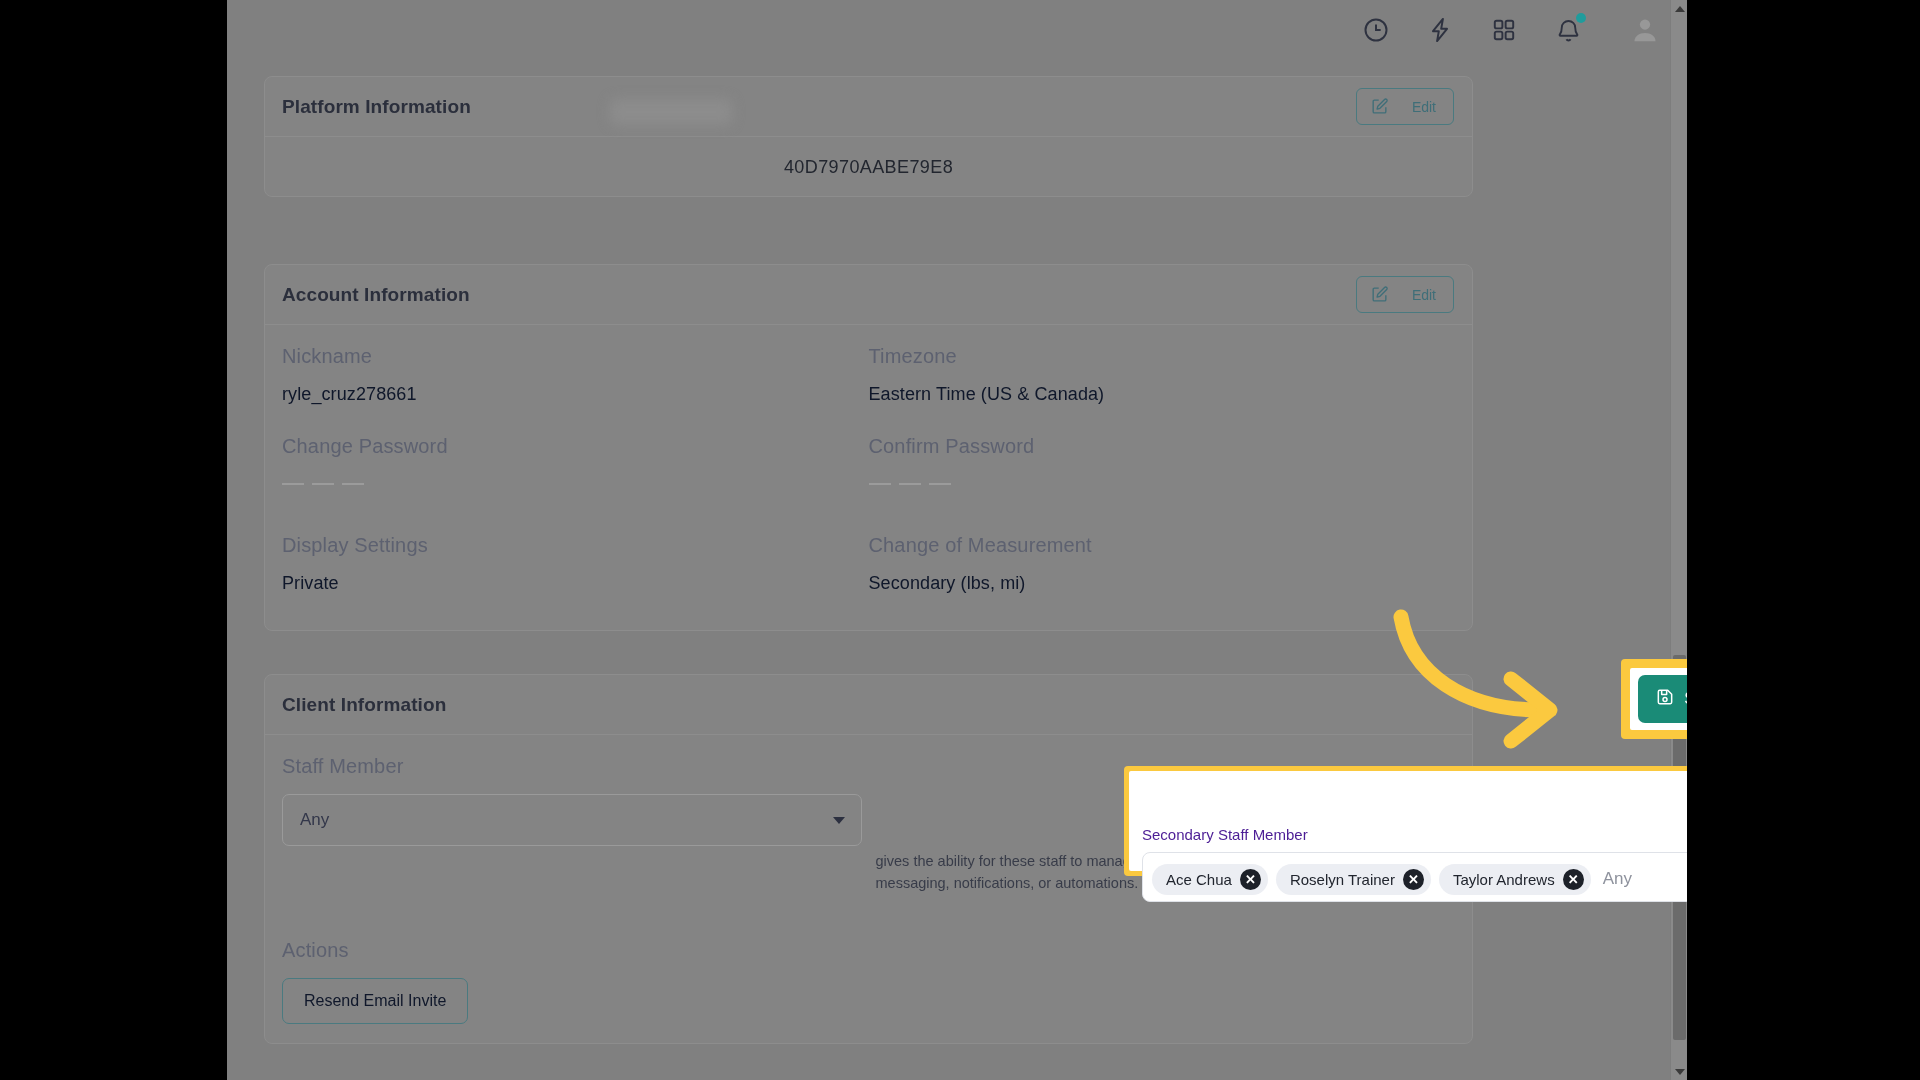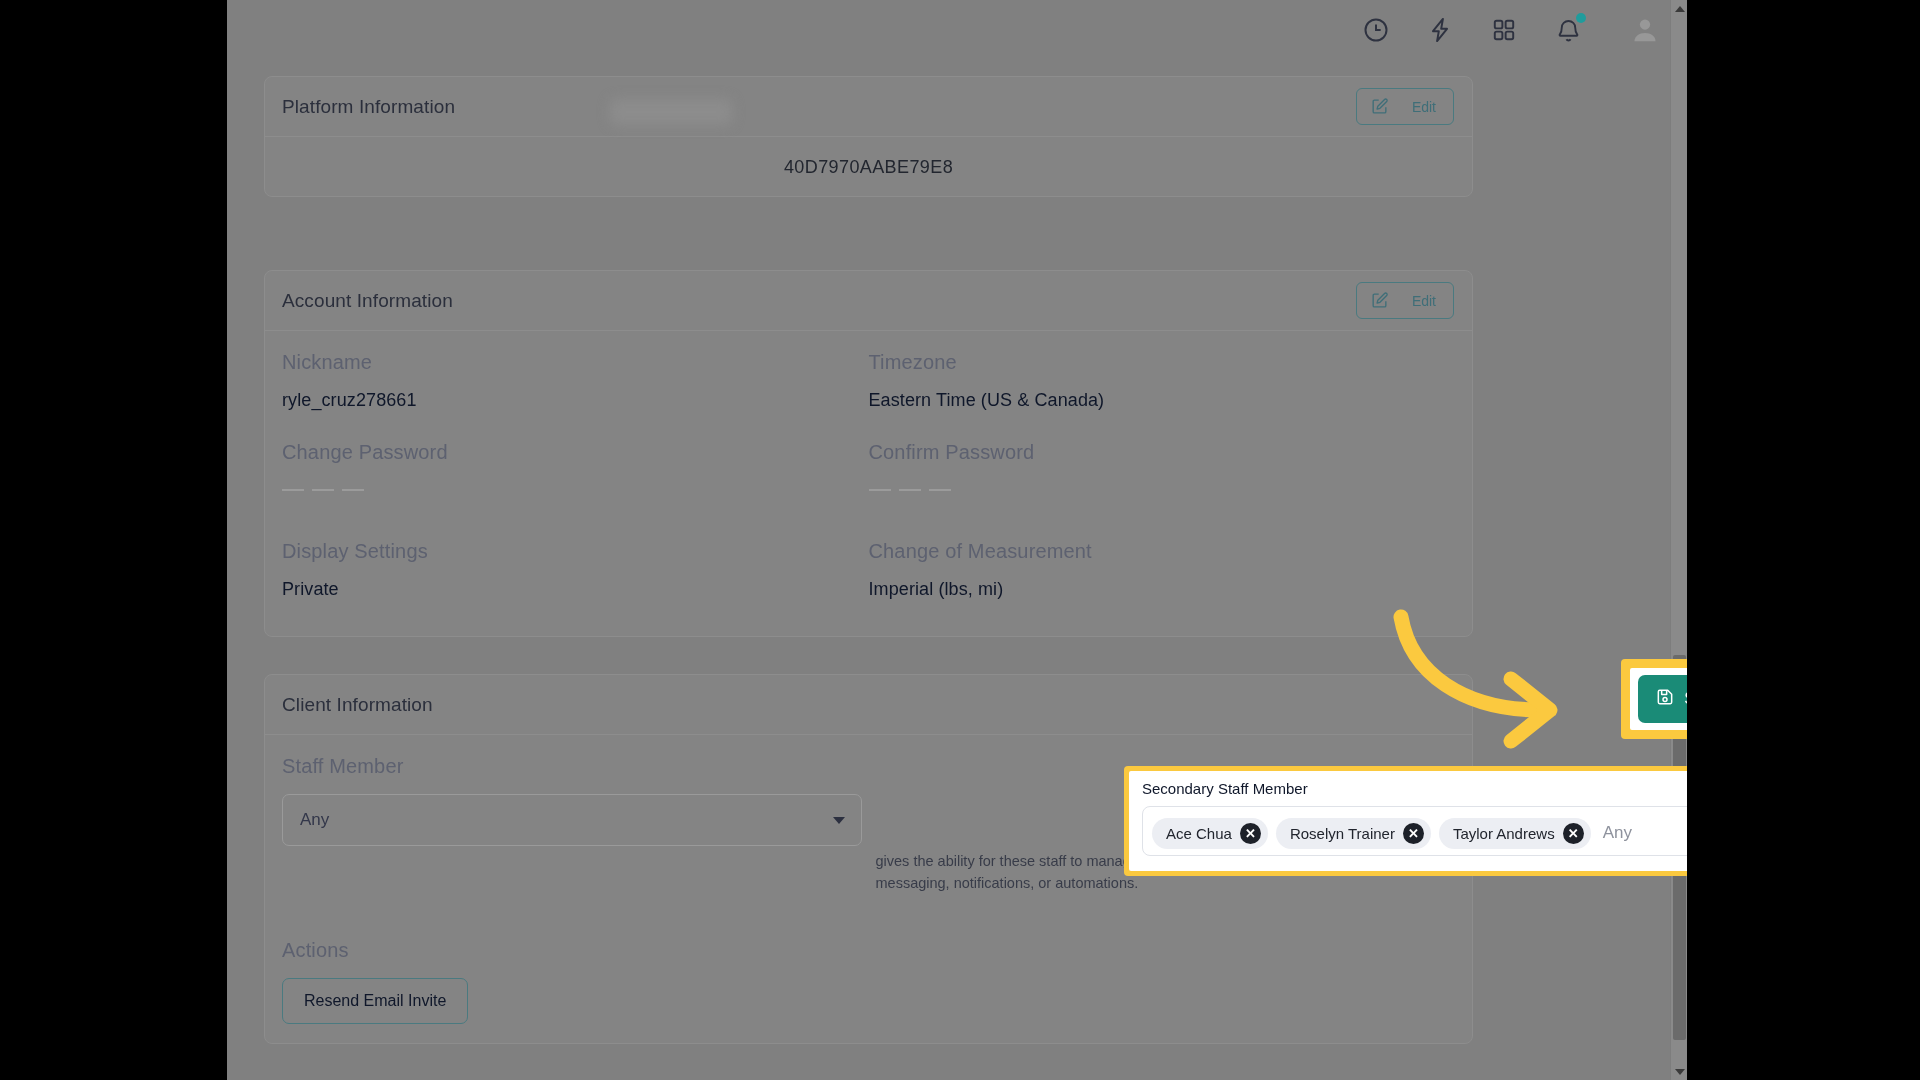--- a/index.html
+++ b/index.html
@@ -57,21 +57,21 @@
     border: 1px solid #8d8d8d;
     border-radius: 8px;
   }
   .card-head {
     height: 60px;
     display: flex; align-items: center; justify-content: space-between;
     padding: 0 18px 0 17px;
     border-bottom: 1px solid #8d8d8d;
   }
   .card-title {
-    font-size: 19px; font-weight: 400; color: #2b2f3c;
+    font-size: 19px; font-weight: 700; color: #2b2f3c;
     letter-spacing: .1px;
   }
   .edit-btn {
     display: flex; align-items: center; gap: 23px;
     border: 1px solid #4a7a80; border-radius: 6px;
     padding: 8px 17px 8px 13px;
     color: #3f6e78; font-size: 14px;
     background: transparent;
   }
   .edit-btn svg { display:block; }
@@ -143,21 +143,21 @@
     padding: 5px;
     z-index: 20;
   }
   #secondary-staff-inner {
     width: 100%; height: 100%;
     background: #ffffff;
     border-radius: 2px;
     padding: 9px 13px 0 13px;
   }
   #secondary-staff-label {
-    font-size: 15px; color: #0f172a; margin-bottom: 9px;
+    font-size: 15px; color: #4c1d95; margin-bottom: 9px; margin-top: 46px;
   }
   #chips-control {
     height: 50px;
     border: 1px solid #dfe2e8; border-radius: 8px;
     display: flex; align-items: center;
     padding: 4px 12px 0 9px;
     gap: 8px;
     background: #fff;
   }
   .chip {
@@ -288,21 +288,21 @@
             <path d="M11 4H5.5A1.5 1.5 0 0 0 4 5.5v13A1.5 1.5 0 0 0 5.5 20h13a1.5 1.5 0 0 0 1.5-1.5V13"></path>
             <path d="M18.4 3.1a1.9 1.9 0 0 1 2.7 2.7L12.6 14.3l-3.6.9.9-3.6z"></path>
           </svg>
         </span>
         <span>Edit</span>
       </div>
     </div>
     <div id="platform-id">40D7970AABE79E8</div>
   </div>
 
-  <div class="card" id="account-card" style="top:270px;">
+  <div class="card" id="account-card" style="top:264px;">
     <div class="card-head">
       <div class="card-title">Account Information</div>
       <div class="edit-btn">
         <span>
           <svg width="19" height="19" viewBox="0 0 24 24" fill="none" stroke="currentColor" stroke-width="1.7" stroke-linejoin="round">
             <path d="M11 4H5.5A1.5 1.5 0 0 0 4 5.5v13A1.5 1.5 0 0 0 5.5 20h13a1.5 1.5 0 0 0 1.5-1.5V13"></path>
             <path d="M18.4 3.1a1.9 1.9 0 0 1 2.7 2.7L12.6 14.3l-3.6.9.9-3.6z"></path>
           </svg>
         </span>
         <span>Edit</span>
@@ -339,21 +339,21 @@
             </div>
         </div>
 
         <div class="field" style="padding-top:28px">
           <div class="flabel">Display Settings</div>
           <div class="fvalue">Private</div>
         </div>
 
         <div class="field" style="padding-top:28px">
           <div class="flabel">Change of Measurement</div>
-          <div class="fvalue">Imperial (lbs, mi)</div>
+          <div class="fvalue">Secondary (lbs, mi)</div>
         </div>
 
       </div>
     </div>
   </div>
 
   <div class="card" id="client-card" style="top:674px; height:370px;">
     <div class="card-head">
       <div class="card-title">Client Information</div>
     </div>

